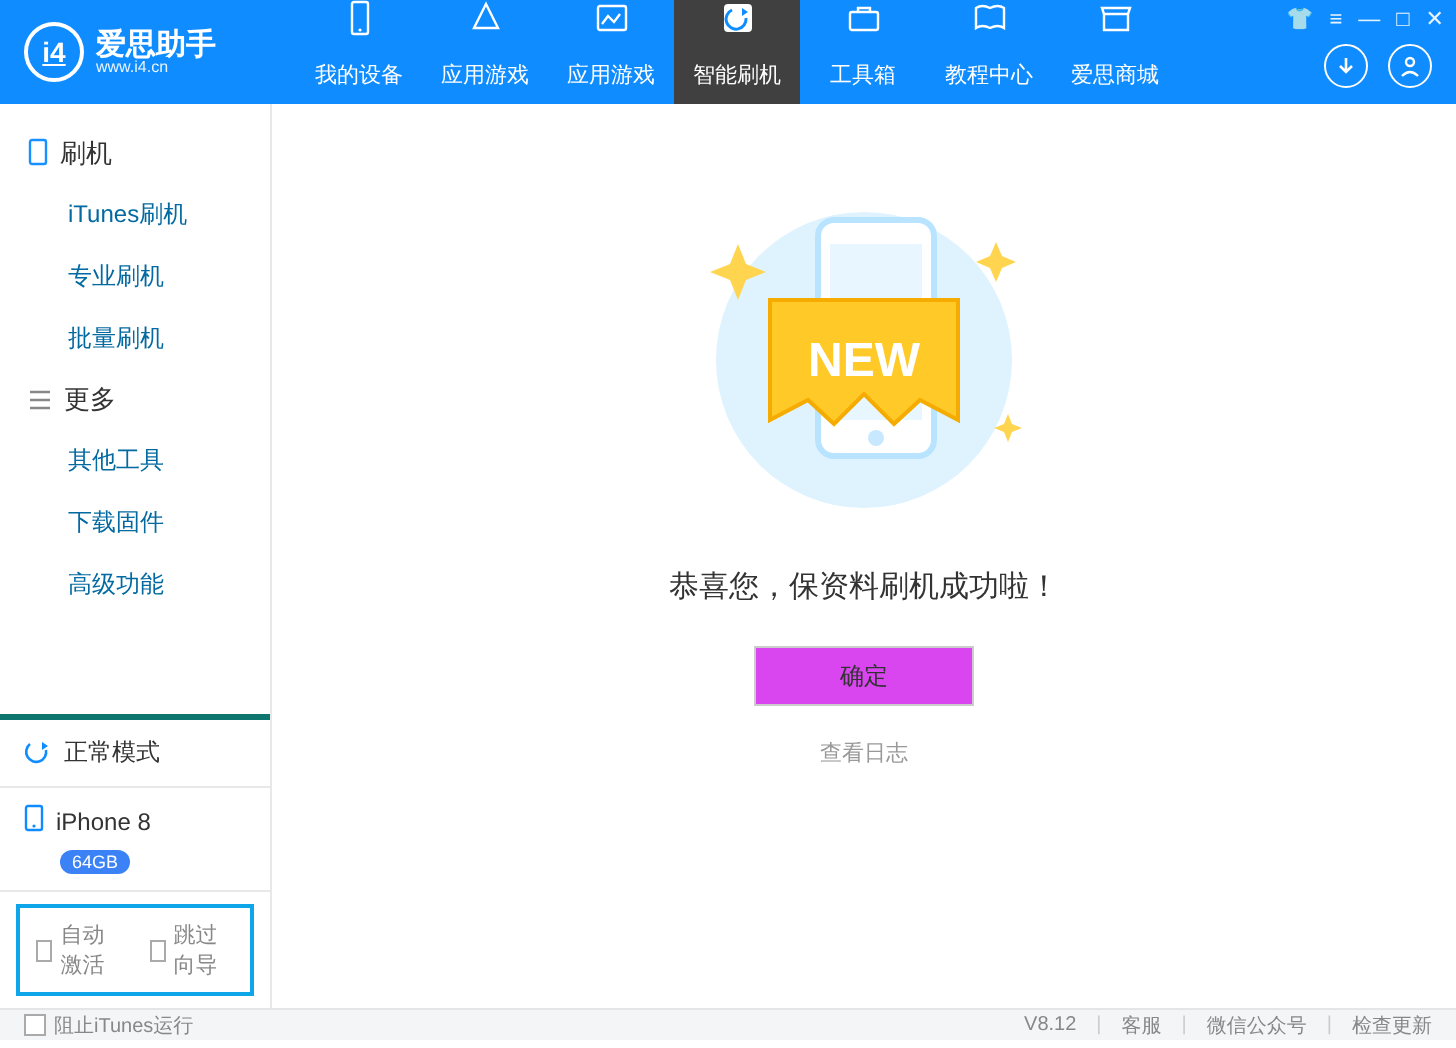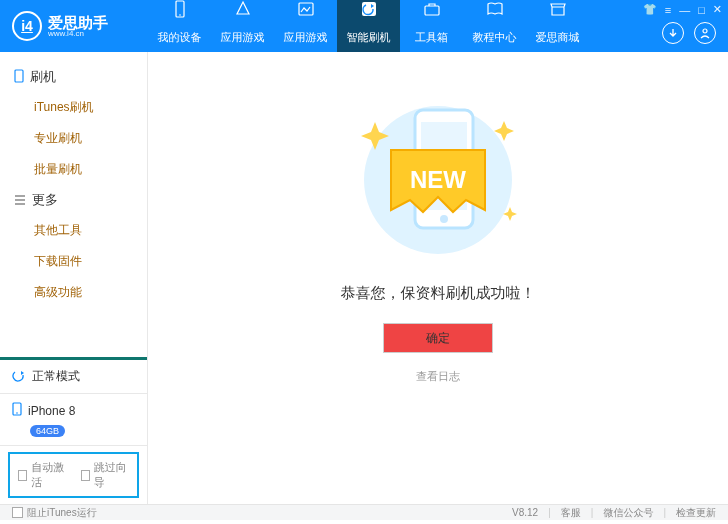--- a/index.html
+++ b/index.html
@@ -6,48 +6,48 @@
 body { font-family: "Microsoft YaHei", sans-serif; width: 728px; height: 524px; overflow: hidden; background: #fff; }
 
 .header { height: 52px; background: #0f8cff; display: flex; align-items: center; color: #fff; position: relative; }
 .logo-area { width: 148px; display: flex; align-items: center; padding-left: 12px; }
 .logo-circle { width: 30px; height: 30px; border: 2px solid #fff; border-radius: 50%; display: flex; align-items: center; justify-content: center; font-size: 14px; font-weight: bold; margin-right: 6px; text-decoration: underline; }
 .logo-text { display: flex; flex-direction: column; line-height: 1; }
 .logo-title { font-size: 15px; font-weight: bold; }
 .logo-url { font-size: 8px; opacity: .9; }
 .nav { display: flex; height: 100%; }
 .nav-item { width: 63px; display: flex; flex-direction: column; align-items: center; font-size: 11px; cursor: pointer; gap: 12px; }
-.nav-item.active { background: #0c4a6e; }
+.nav-item.active { background: #404040; }
 .nav-icon { width: 18px; height: 18px; display: flex; align-items: center; justify-content: center; }
 .window-controls { position: absolute; right: 6px; top: 3px; display: flex; gap: 8px; font-size: 11px; align-items: center; }
 .wc-btn { cursor: pointer; opacity: .9; }
 .hdr-circles { position: absolute; right: 12px; bottom: 8px; display: flex; gap: 10px; }
 .circ-btn { width: 22px; height: 22px; border: 1.5px solid #fff; border-radius: 50%; display: flex; align-items: center; justify-content: center; cursor: pointer; }
 
 .body { display: flex; height: 452px; }
-.sidebar { width: 148px; border-right: 1px solid #e8e8e8; display: flex; flex-direction: column; }
+.sidebar { width: 136px; border-right: 1px solid #e8e8e8; display: flex; flex-direction: column; }
 .sb-scroll { flex: 1; padding-top: 10px; overflow: hidden; }
 .sb-section-hdr { display: flex; align-items: center; gap: 6px; padding: 6px 14px; color: #333; font-size: 13px; }
 .sb-hicon { color: #1890ff; }
-.sb-item { padding: 7px 10px 7px 34px; font-size: 12px; color: #a16207; cursor: pointer; }
+.sb-item { padding: 7px 10px 7px 34px; font-size: 12px; color: #0369a1; cursor: pointer; }
 .sb-item.active { color: #0f8cff; }
 .sb-status { border-top: 3px solid #0f766e; padding: 8px 12px; display: flex; align-items: center; gap: 6px; font-size: 12px; color: #333; }
 .sb-device { border-top: 1px solid #e8e8e8; padding: 8px 12px; font-size: 12px; color: #333; }
 .dev-row { display: flex; align-items: center; gap: 6px; margin-bottom: 4px; }
 .dev-icon { color: #0f8cff; }
 .badge { background: #3b82f6; color: #fff; font-size: 9px; padding: 1px 6px; border-radius: 8px; display: inline-block; margin-left: 18px; }
 .sb-checks { border-top: 1px solid #e8e8e8; padding: 8px 10px; display: flex; gap: 14px; font-size: 11px; color: #888; }
 .redbox { border: 2px solid #0ea5e9; margin: -2px; padding: 6px 8px; display: flex; gap: 14px; }
 .chk { display: flex; align-items: center; gap: 4px; cursor: pointer; }
 .chk-box { width: 11px; height: 11px; border: 1px solid #aaa; background: #fff; }
 
 .main { flex: 1; display: flex; flex-direction: column; align-items: center; padding-top: 40px; background: #fff; }
 .illus { width: 210px; height: 168px; position: relative; margin-bottom: 24px; }
 .msg { font-size: 15px; color: #333; margin-bottom: 20px; }
-.ok-btn { width: 110px; height: 30px; border: 1px solid #ccc; background: #ef4444; font-size: 12px; color: #333; cursor: pointer; }
+.ok-btn { width: 110px; height: 30px; border: 1px solid #ccc; background: #d946ef; font-size: 12px; color: #333; cursor: pointer; }
 .log-link { margin-top: 16px; font-size: 11px; color: #999; cursor: pointer; }
 
 .footer { height: 16px; background: #f4f5f6; border-top: 1px solid #e5e5e5; display: flex; align-items: center; padding: 0 12px; font-size: 10px; color: #888; }
 .footer .chk { color: #888; }
 .footer-right { margin-left: auto; display: flex; align-items: center; gap: 10px; }
 .sep { color: #ccc; }
 </style>
 </head>
 <body>
 

